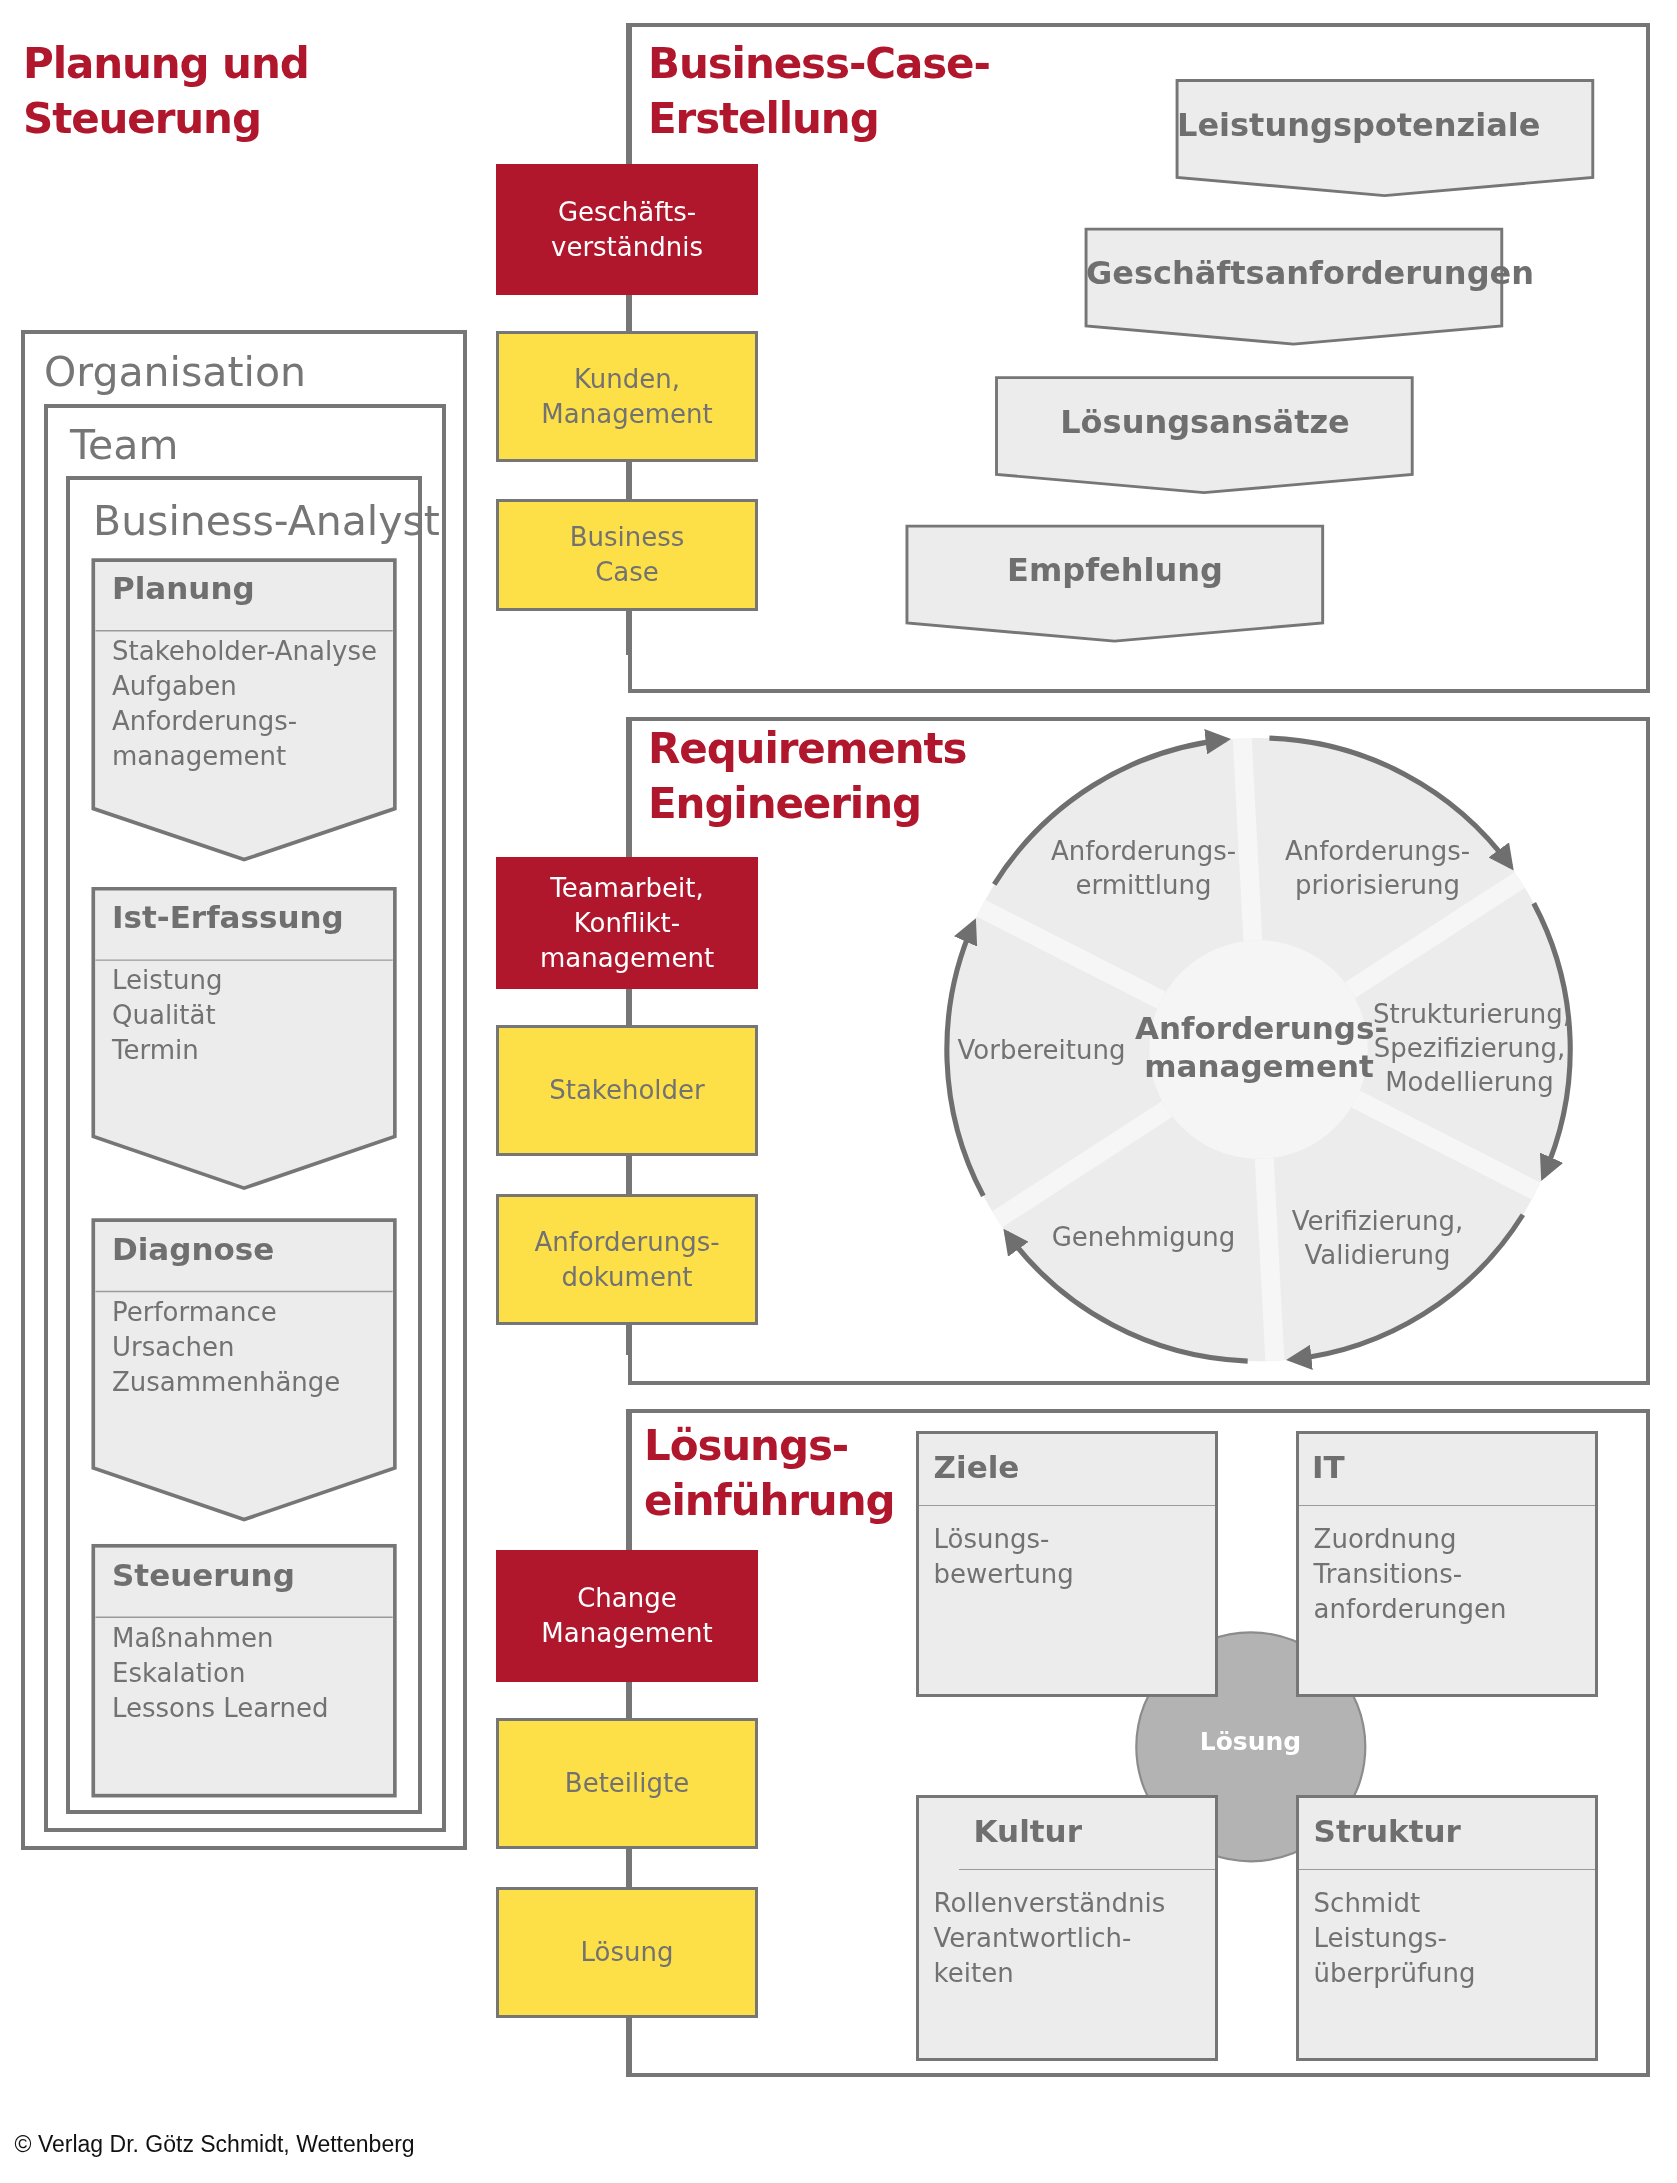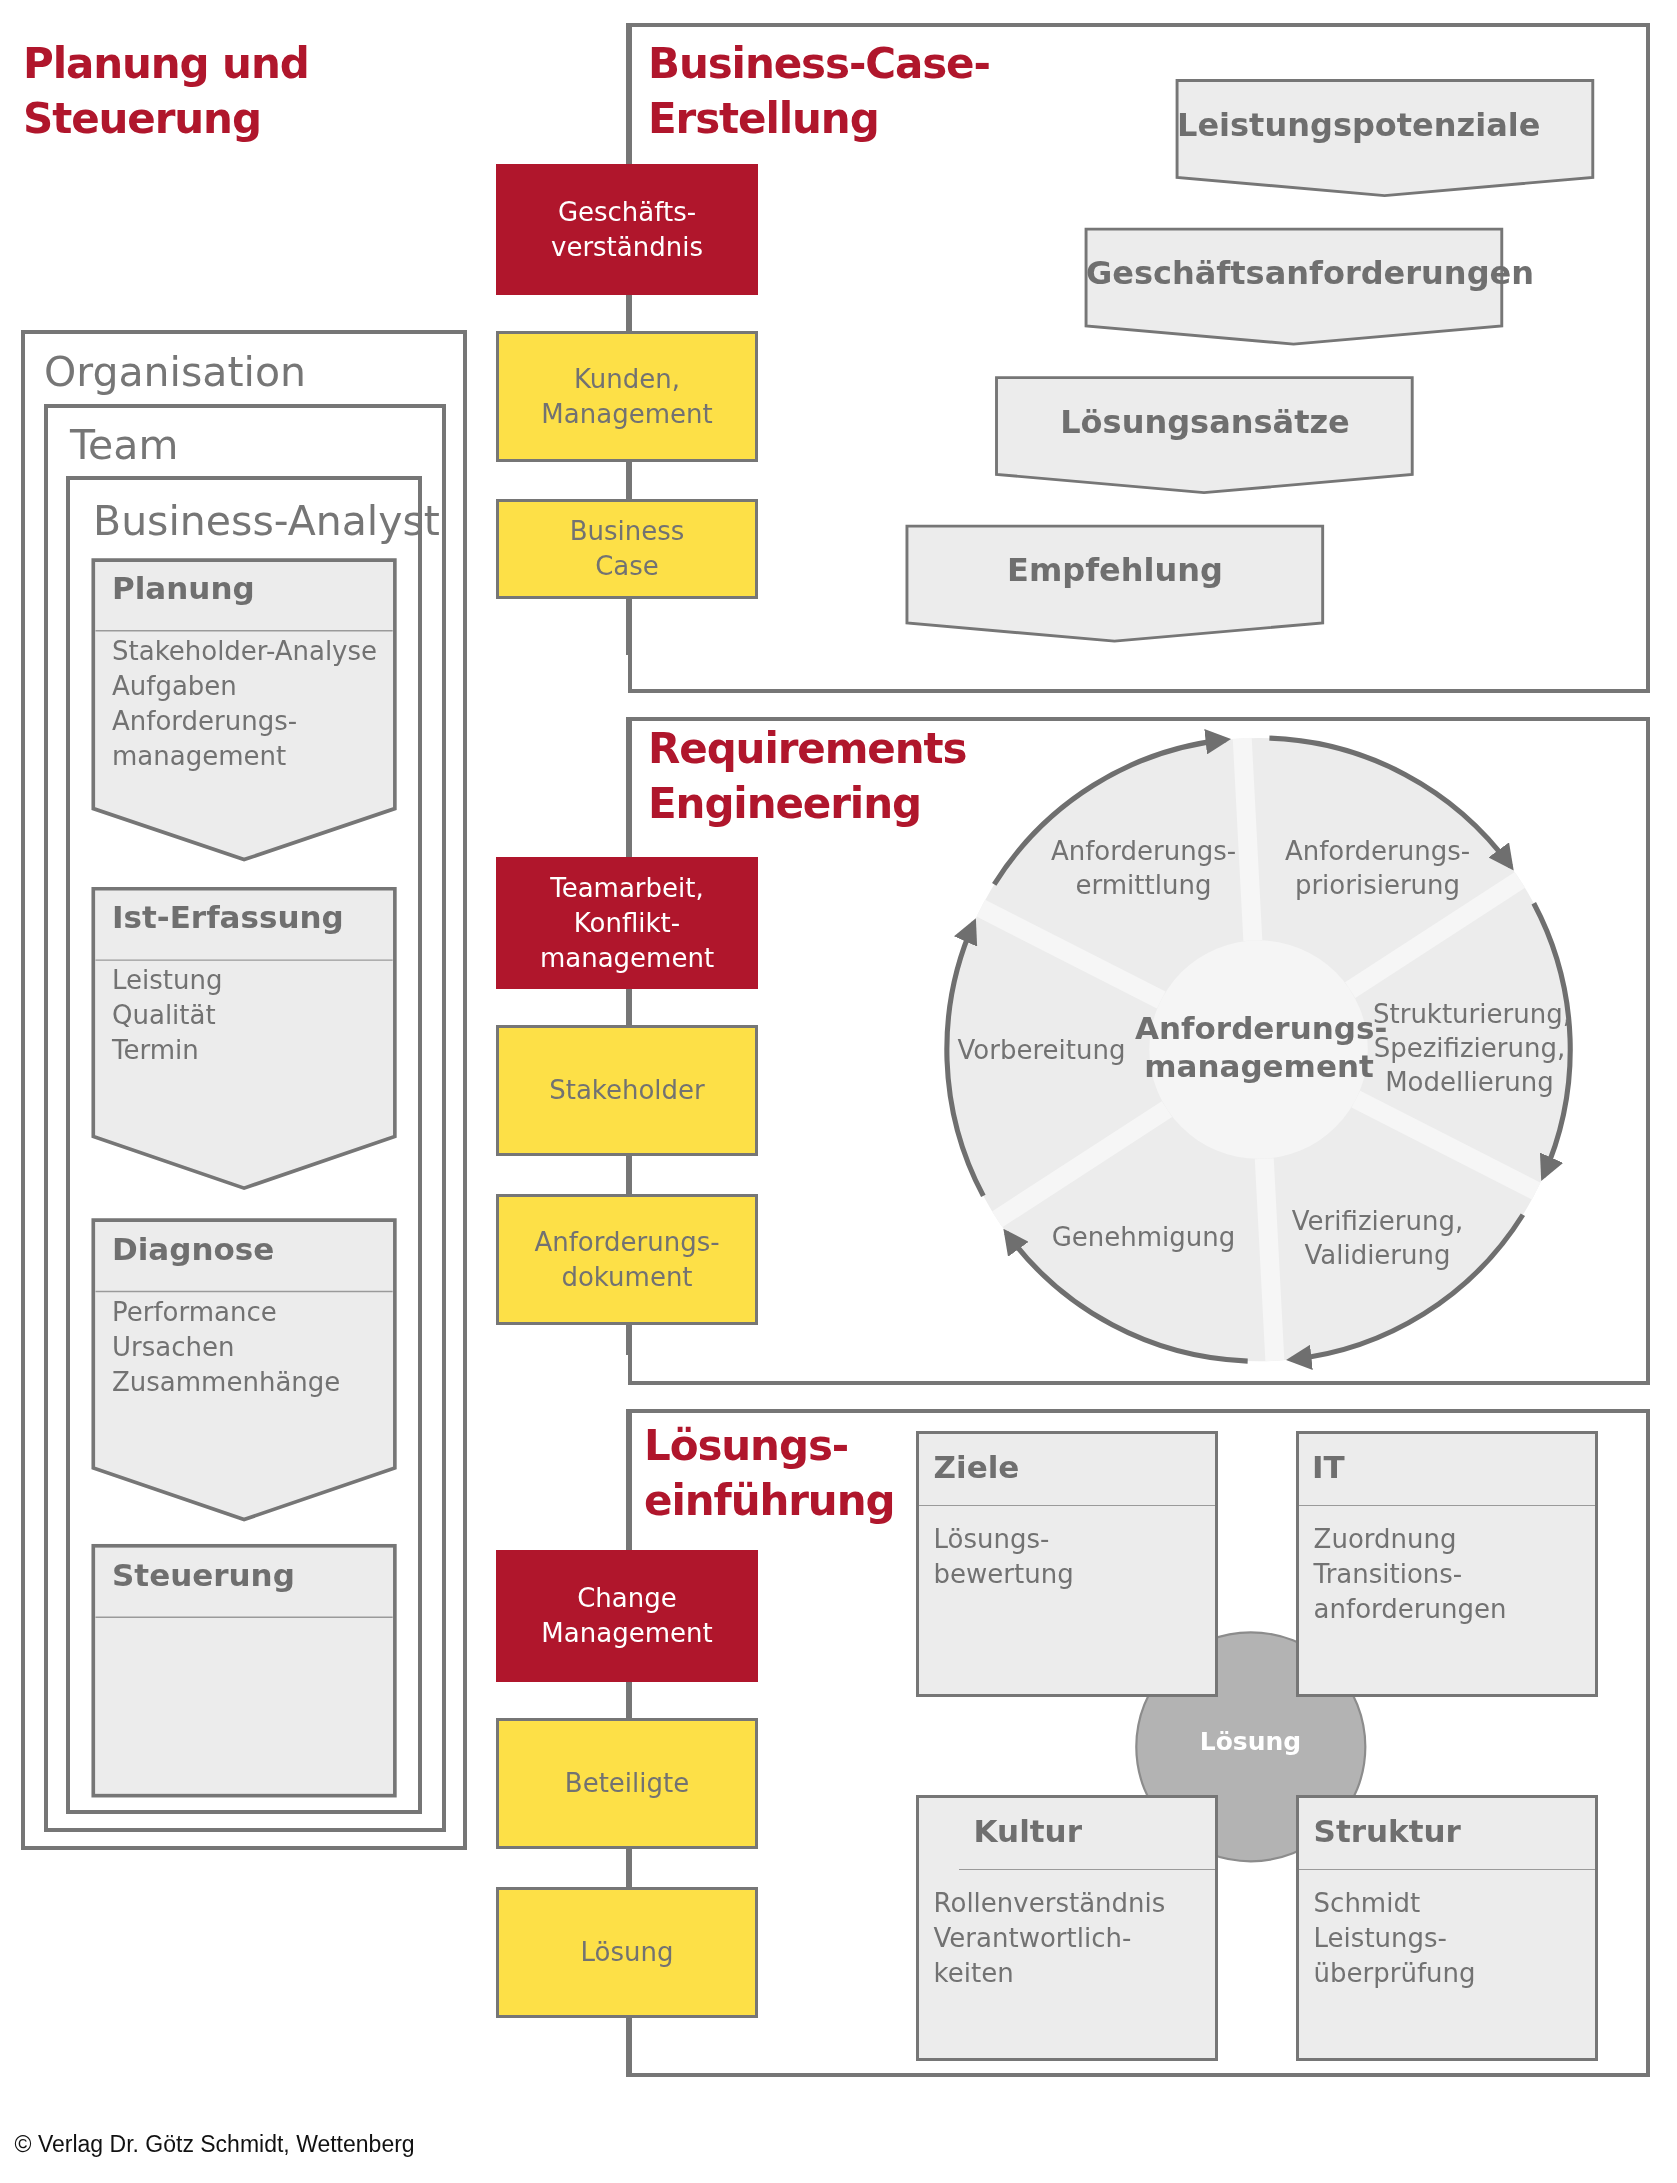--- a/index.html
+++ b/index.html
@@ -74,20 +74,25 @@
 <div class="abs" style="left:112px; top:1231px;">
   <div class="chev-title">Diagnose</div>
   <div class="chev-items" style="margin-top:28px;">
     <div>Performance</div>
     <div>Ursachen</div>
     <div>Zusammenhänge</div>
   </div>
 </div>
 <div class="abs" style="left:112px; top:1557px;">
   <div class="chev-title">Steuerung</div>
+  <div class="chev-items" style="margin-top:28px;">
+    <div>Maßnahmen</div>
+    <div>Eskalation</div>
+    <div>Lessons Learned</div>
+  </div>
 </div>
 
 <div class="abs frame" style="left:628px; top:23px; width:1022px; height:670px;"></div>
 <div class="abs frame" style="left:628px; top:717px; width:1022px; height:668px;"></div>
 <div class="abs frame" style="left:628px; top:1409px; width:1022px; height:668px;"></div>
 
 <div class="abs title" style="left:648px; top:36px;">
   <div>Business-Case-</div>
   <div>Erstellung</div>
 </div>
@@ -101,21 +106,21 @@
 </div>
 
 <div id="center-col">
     <div class="abs vline" style="left: 626px; top: 23px; height: 632px;"></div>
     <div class="abs vline" style="left: 626px; top: 717px; height: 638px;"></div>
     <div class="abs vline" style="left: 626px; top: 1409px; height: 668px;"></div>
     <div class="abs center-box red" style="left: 496px; top: 164px; width: 262px; height: 131px;"><span>Geschäfts-
 verständnis</span></div>
     <div class="abs center-box" style="left: 496px; top: 331px; width: 262px; height: 131px;"><span>Kunden,
 Management</span></div>
-    <div class="abs center-box" style="left: 496px; top: 499px; width: 262px; height: 100px;"><span>Business
+    <div class="abs center-box" style="left: 496px; top: 499px; width: 262px; height: 112px;"><span>Business
 Case</span></div>
     <div class="abs center-box red" style="left: 496px; top: 857px; width: 262px; height: 132px;"><span>Teamarbeit,
 Konflikt-
 management</span></div>
     <div class="abs center-box" style="left: 496px; top: 1025px; width: 262px; height: 131px;"><span>Stakeholder</span></div>
     <div class="abs center-box" style="left: 496px; top: 1194px; width: 262px; height: 131px;"><span>Anforderungs-
 dokument</span></div>
     <div class="abs center-box red" style="left: 496px; top: 1550px; width: 262px; height: 132px;"><span>Change
 Management</span></div>
     <div class="abs center-box" style="left: 496px; top: 1718px; width: 262px; height: 131px;"><span>Beteiligte</span></div>

